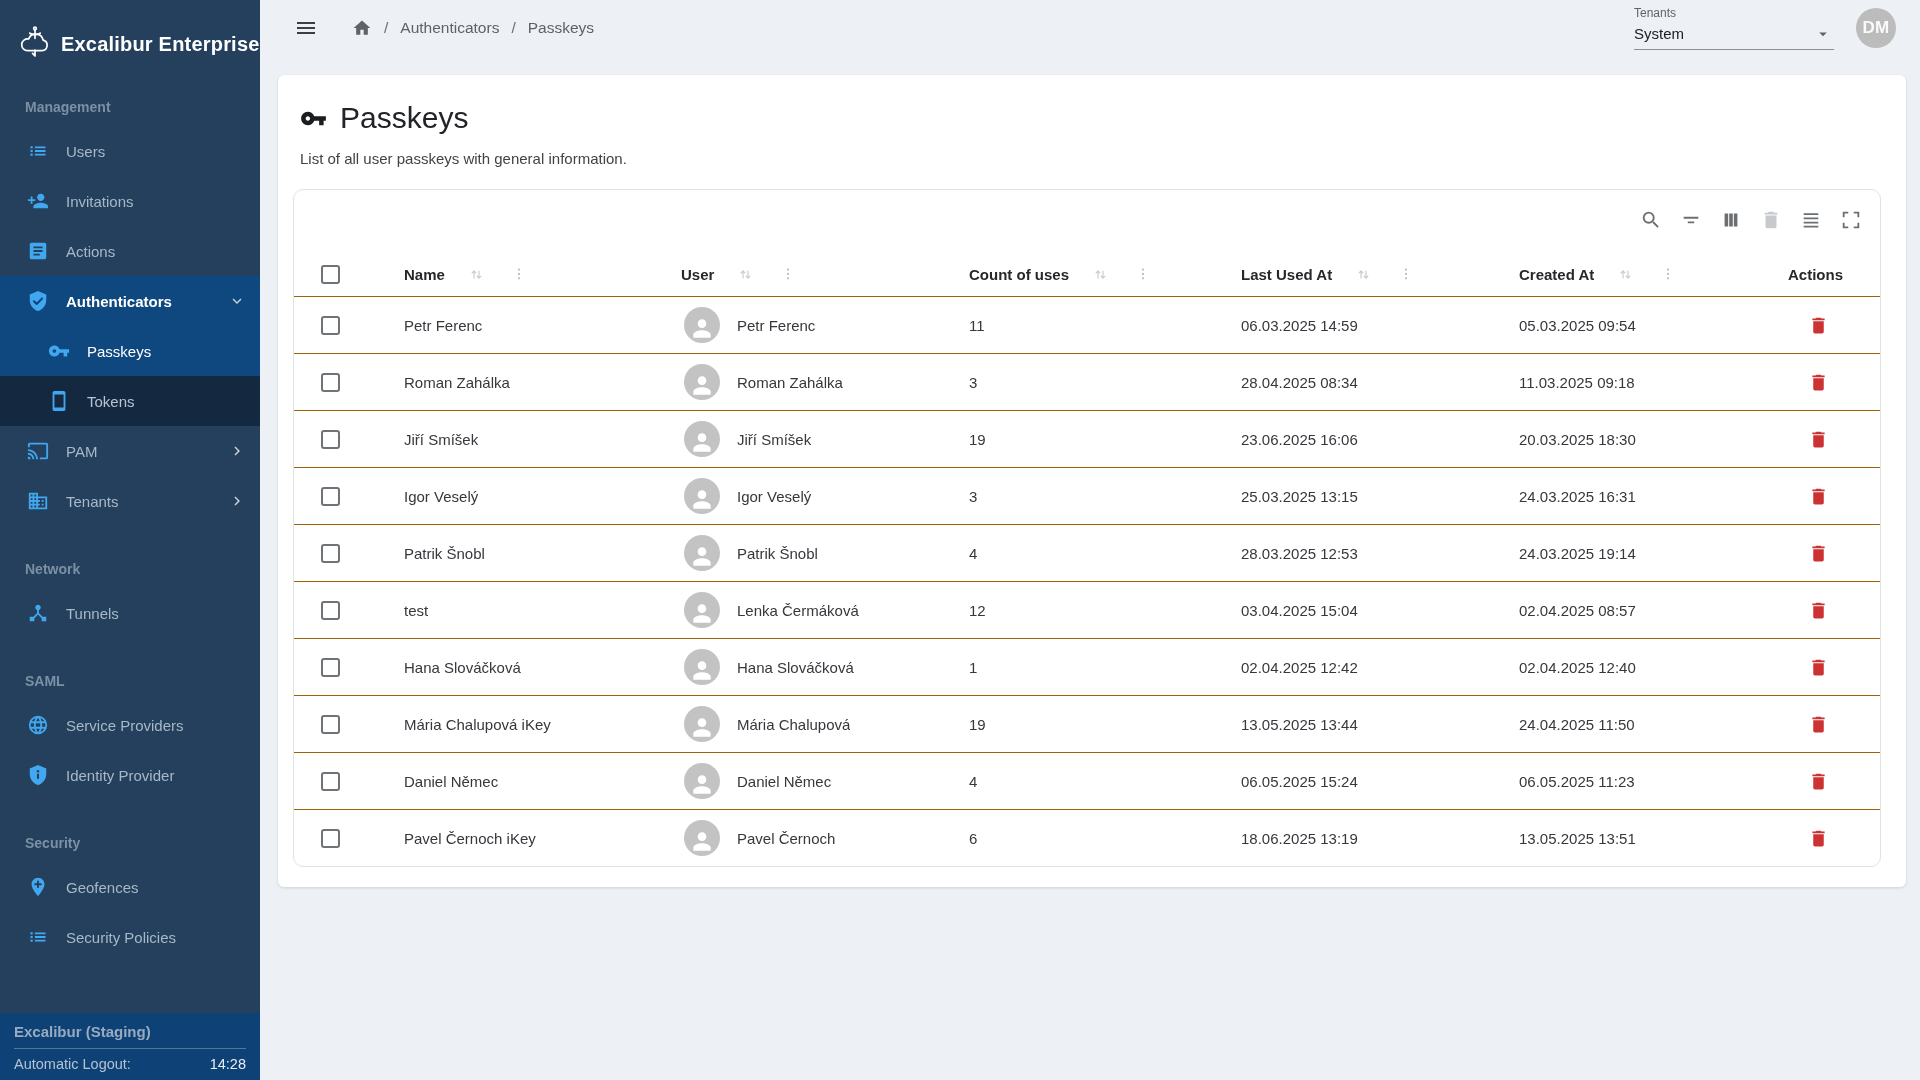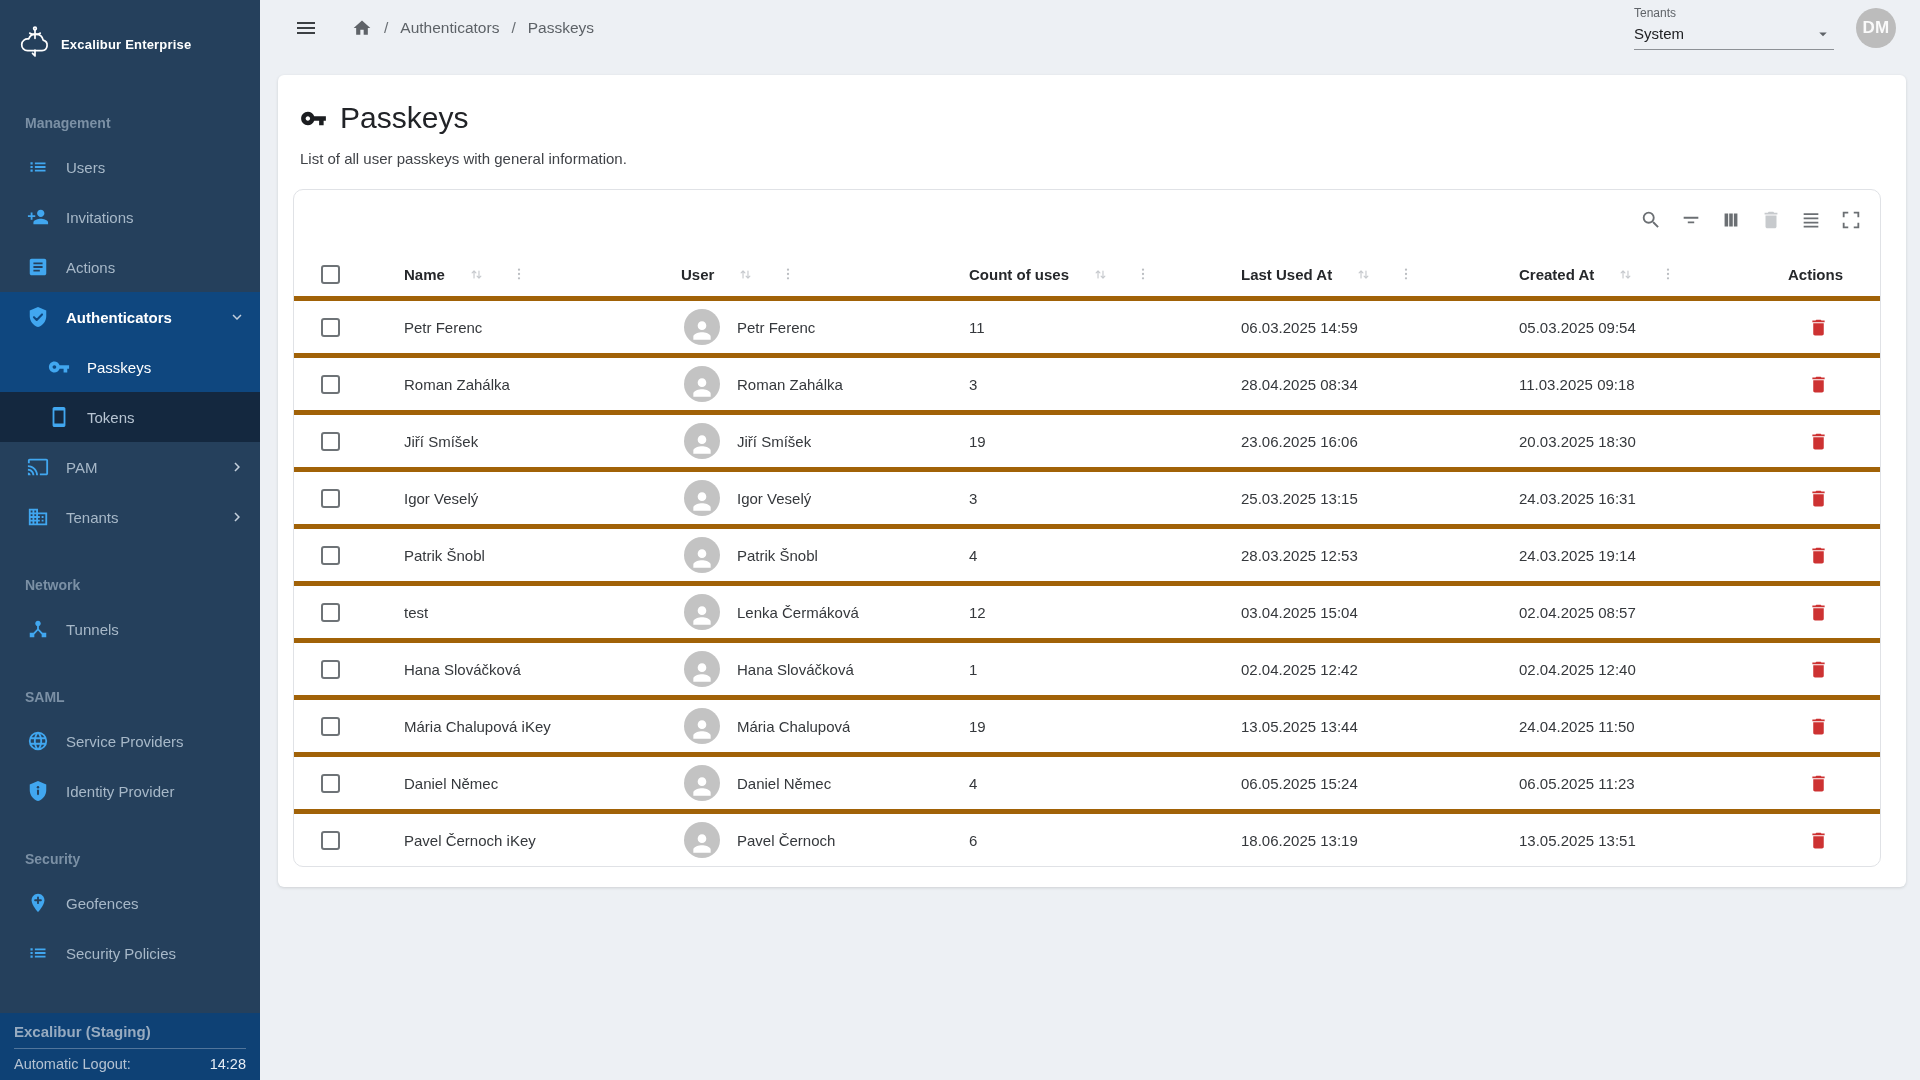--- a/index.html
+++ b/index.html
@@ -10,24 +10,24 @@
   }
   *{box-sizing:border-box;margin:0;padding:0}
   html,body{width:1920px;height:1080px;overflow:hidden}
   body{font-family:"Liberation Sans","DejaVu Sans",sans-serif;background:var(--page-bg);display:flex;font-size:15px;color:#35383c}
 
   
   .sidebar{width:260px;min-width:260px;height:100%;background:var(--sidebar-bg);display:flex;flex-direction:column;color:#a7b8c8}
   .brand{height:88px;display:flex;align-items:center;padding-left:16px;flex:0 0 auto}
   .brand-logo{width:38px;height:38px;display:inline-flex}
   .brand-logo svg{width:38px;height:38px}
-  .brand-name{color:#fff;font-size:13px;font-weight:700;margin-left:7px;letter-spacing:.2px}
+  .brand-name{color:#fff;font-size:20px;font-weight:700;margin-left:7px;letter-spacing:.2px}
   .sidebar nav{flex:1 1 auto;overflow:hidden}
   .nav-title{font-size:14px;font-weight:700;color:#7b90a5;padding-left:25px;margin:34px 0 10px;height:18px;line-height:18px}
-  .nav-title:first-child{margin-top:26px}
+  .nav-title:first-child{margin-top:10px}
   .nav-item{position:relative;height:50px;display:flex;align-items:center;padding-left:27px;cursor:pointer}
   .nav-item .nav-icon{width:22px;height:22px;color:var(--accent-blue);display:inline-flex;flex:0 0 auto}
   .nav-item .nav-icon svg{width:22px;height:22px}
   .nav-item .nav-label{margin-left:17px;font-size:15px;color:#a7b8c8;white-space:nowrap}
   .nav-item .nav-chevron{position:absolute;right:14px;width:18px;height:18px;color:#c3cfdc;display:inline-flex}
   .nav-item .nav-chevron svg{width:18px;height:18px}
   .nav-item.sub{padding-left:48px}
   .nav-item.active-parent{background:var(--active-block-blue)}
   .nav-item.active-parent .nav-label{color:#fff;font-weight:700}
   .nav-item.active{background:var(--active-block-blue)}
@@ -71,21 +71,21 @@
   .page-subtitle{font-size:15px;color:#404348;margin-top:13px;line-height:21px}
 
   .panel{margin:20px 25px 0 15px;border:1px solid #e0e2e6;border-radius:10px;overflow:hidden}
   .toolbar{display:flex;justify-content:flex-end;align-items:center;gap:8px;padding:14px 13px 16px}
   .tb-btn{width:32px;height:32px;color:#6b6f73}
   .tb-btn svg{width:22px;height:22px}
   .tb-btn.disabled{color:#c7cacd;cursor:default}
 
   .trow{display:grid;grid-template-columns:84px 303px 285px 275px 278px 269px minmax(0,1fr);align-items:center}
   .thead{height:44px}
-  .tbody .trow{height:57px;border-top:5px solid #a16207}
+  .tbody .trow{height:57px;border-top:1px solid #a16207}
   .th,.td{display:flex;align-items:center;min-width:0}
   .c1{padding-left:27px}
   .c2{padding-left:26px}
   .c3{padding-left:0}
   .c4{padding-left:3px}
   .c7{padding-left:0}
   .th{gap:20px;cursor:pointer}
   .th-label{font-size:15px;font-weight:700;color:#26282b;white-space:nowrap}
   .sort-ic{display:inline-flex;color:#c6c9cd;margin-left:3px}
   .sort-ic svg{width:17px;height:17px}

